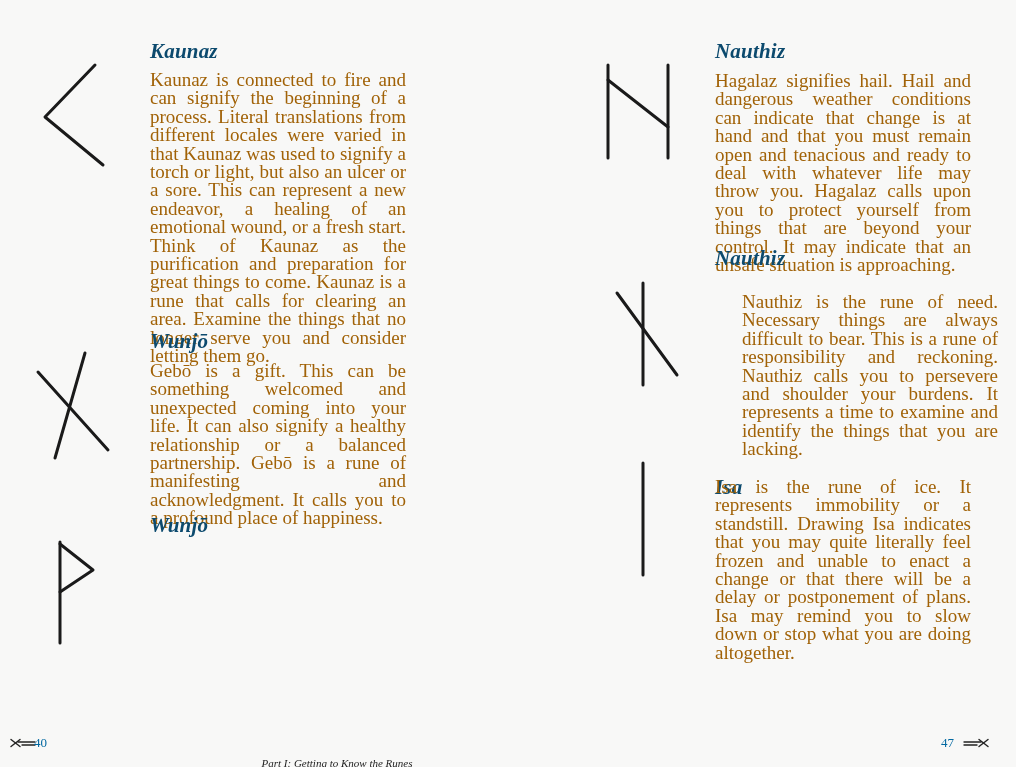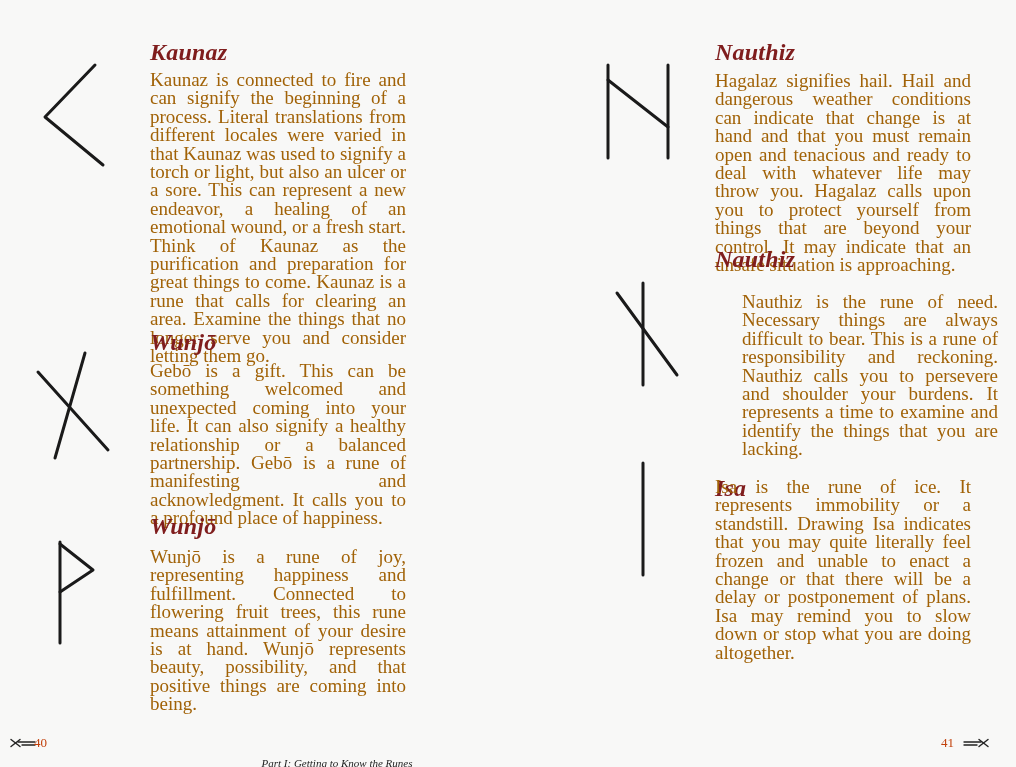--- a/index.html
+++ b/index.html
@@ -9,25 +9,25 @@
     width: 1016px;
     height: 767px;
     background: #f8f8f7;
     font-family: "Liberation Serif", serif;
     color: #1c1c1c;
     overflow: hidden;
   }
   .heading {
     position: absolute;
     margin: 0;
-    font-size: 24px;
+    font-size: 21px;
     font-weight: bold;
     font-style: italic;
     letter-spacing: 0.2px;
-    color: #7f1d1d;
+    color: #0c4a6e;
   }
   .body-text {
     position: absolute;
     margin: 0;
     width: 256px;
     font-size: 19px;
     line-height: 18.4px;
     text-align: justify;
     color: #a16207;
   }
@@ -45,21 +45,21 @@
   .footer-text {
     position: absolute;
     font-size: 11px;
     font-style: italic;
     text-align: center;
     color: #222;
   }
   .page-number {
     position: absolute;
     font-size: 13px;
-    color: #c2410c;
+    color: #0369a1;
   }
   .ornament {
     position: absolute;
   }
   .ornament svg {
     display: block;
     stroke: #222;
     stroke-width: 1.4;
     fill: none;
     stroke-linecap: round;
@@ -87,21 +87,20 @@
   <h2 class="heading" style="left:150px; top:329px;">Wunjō</h2>
   <p class="body-text" style="left:150px; top:362px;">Gebō is a gift. This can be something welcomed and unexpected coming into your life. It can also signify a healthy relationship or a balanced partnership. Gebō is a rune of manifesting and acknowledgment. It calls you to a profound place of happiness.</p>
 
   <div class="rune" style="left:55px; top:538px;">
     <svg width="45" height="110" viewBox="0 0 45 110">
       <line x1="5" y1="4" x2="5" y2="105"></line>
       <polyline points="5,6 38,32 5,54"></polyline>
     </svg>
   </div>
   <h2 class="heading" style="left:150px; top:513px;">Wunjō</h2>
-  <p class="body-text" style="left:150px; top:548px;">Wunjō is a rune of joy, representing happiness and fulfillment. Connected to flowering fruit trees, this rune means attainment of your desire is at hand. Wunjō represents beauty, possibility, and that positive things are coming into being.</p>
 
   <div class="rune" style="left:603px; top:62px;">
     <svg width="70" height="100" viewBox="0 0 70 100">
       <line x1="5" y1="3" x2="5" y2="96"></line>
       <line x1="65" y1="3" x2="65" y2="96"></line>
       <line x1="5" y1="18" x2="65" y2="65"></line>
     </svg>
   </div>
   <h2 class="heading" style="left:715px; top:39px;">Nauthiz</h2>
   <p class="body-text" style="left:715px; top:72px;">Hagalaz signifies hail. Hail and dangerous weather conditions can indicate that change is at hand and that you must remain open and tenacious and ready to deal with whatever life may throw you. Hagalaz calls upon you to protect yourself from things that are beyond your control. It may indicate that an unsafe situation is approaching.</p>
@@ -127,21 +126,21 @@
     <svg width="26" height="11" viewBox="0 0 26 11">
       <line x1="1" y1="1.5" x2="10" y2="8.5"></line>
       <line x1="1" y1="8.5" x2="10" y2="1.5"></line>
       <line x1="8" y1="4" x2="25" y2="4"></line>
       <line x1="12" y1="7" x2="25" y2="7"></line>
     </svg>
   </div>
   <div class="page-number" style="left:34px; top:735px;">40</div>
   <div class="footer-text" style="left:237px; top:737px; width:200px;margin-top:20px;">Part I: Getting to Know the Runes</div>
 
-  <div class="page-number" style="left:941px; top:735px;">41</div>
+  <div class="page-number" style="left:941px; top:735px;">47</div>
   <div class="ornament" style="left:963px; top:738px;">
     <svg width="26" height="11" viewBox="0 0 26 11">
       <line x1="16" y1="1.5" x2="25" y2="8.5"></line>
       <line x1="16" y1="8.5" x2="25" y2="1.5"></line>
       <line x1="1" y1="4" x2="18" y2="4"></line>
       <line x1="1" y1="7" x2="14" y2="7"></line>
     </svg>
   </div>
 
 </div>

